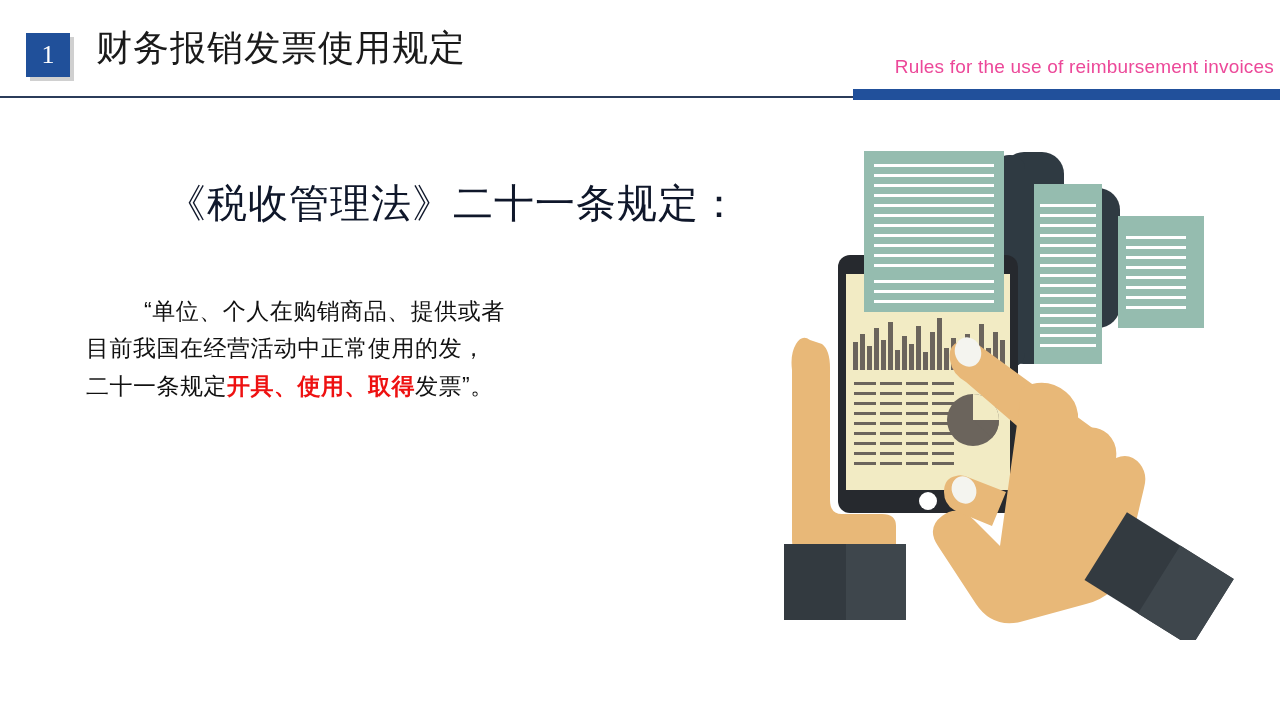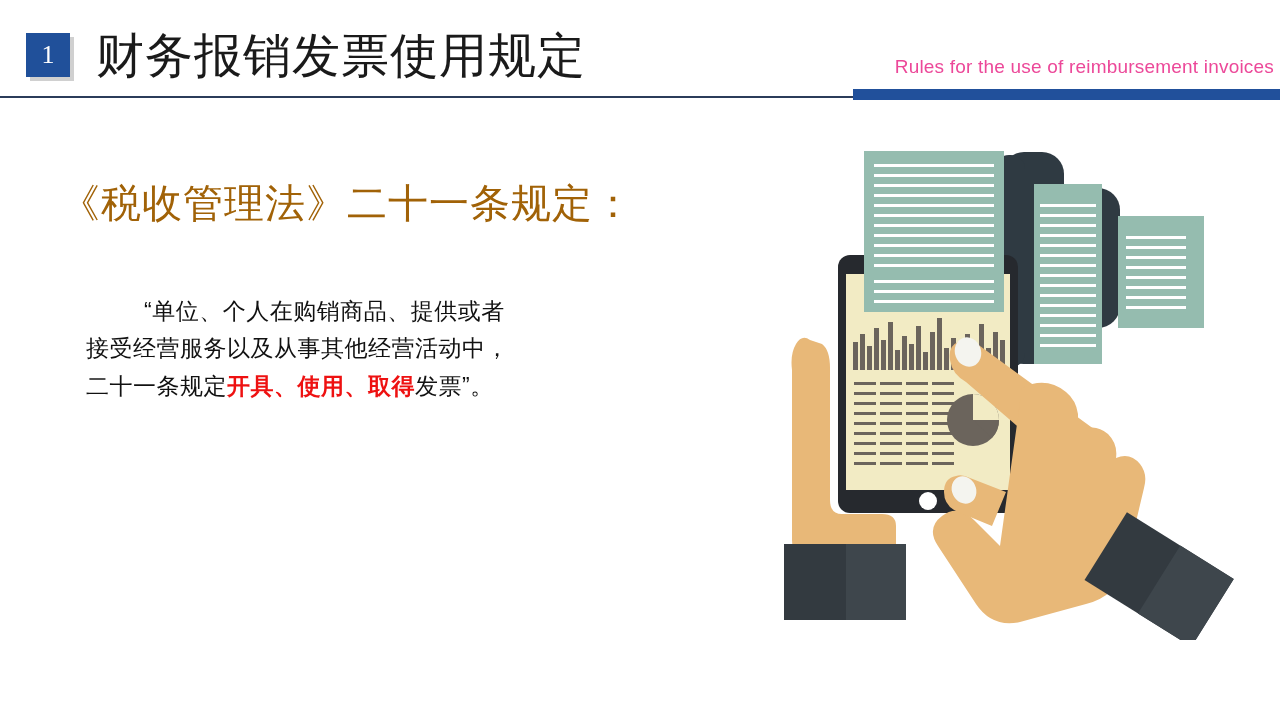--- a/index.html
+++ b/index.html
@@ -36,21 +36,21 @@
     line-height: 44px;
     text-align: center;
     color: #ffffff;
     font-size: 26px;
     font-family: "Liberation Serif", "DejaVu Serif", serif;
     font-weight: 400;
   }
   .header-title-cn {
     position: absolute;
     left: 96px; top: 24px;
-    font-size: 48px;
+    font-size: 36px;
     color: #1a1a1a;
     letter-spacing: 1px;
     white-space: nowrap;
     font-weight: 400;
   }
   .header-title-en {
     position: absolute;
     right: 6px; top: 56px;
     font-size: 19px;
     color: #ec4899;
@@ -71,22 +71,22 @@
   }
 
   
   .content {
     position: absolute;
     left: 60px; top: 150px;
     width: 680px;
   }
   .law-title {
     font-size: 40px;
-    color: #a16207;
-    text-align: left;
+    color: #0f172a;
+    text-align: right;
     letter-spacing: 1px;
     margin: 26px 0 4px 0;
     white-space: nowrap;
   }
   .para {
     font-size: 23px;
     color: #111111;
     line-height: 1.62;
     margin: 0;
     text-align: left;
@@ -125,21 +125,21 @@
   <div class="hairline"></div>
   <div class="blue-bar"></div>
 </div>
 
 <div class="content">
 
   <div class="law-title">《税收管理法》二十一条规定：</div>
 
   <p class="para para-1">
     <span class="indent"></span><span>“单位、个人在购销商品、提供或者</span><br>
-    <span>接受经营服务以及从事其他经营活动中，</span><br>
+    <span>目前我国在经营活动中正常使用的发，</span><br>
     <span>二十一条规定</span><span class="em-red">开具、使用、取得</span><span>发票”。</span>
   </p>
 
 </div>
 
 <div class="illus">
   <svg width="510" height="520" viewBox="0 0 510 520" xmlns="http://www.w3.org/2000/svg">
 
     <rect x="300" y="68" width="50" height="140" rx="22" fill="#2F3A42"></rect>
     <rect x="232" y="32" width="62" height="212" rx="22" fill="#2F3A42"></rect>

